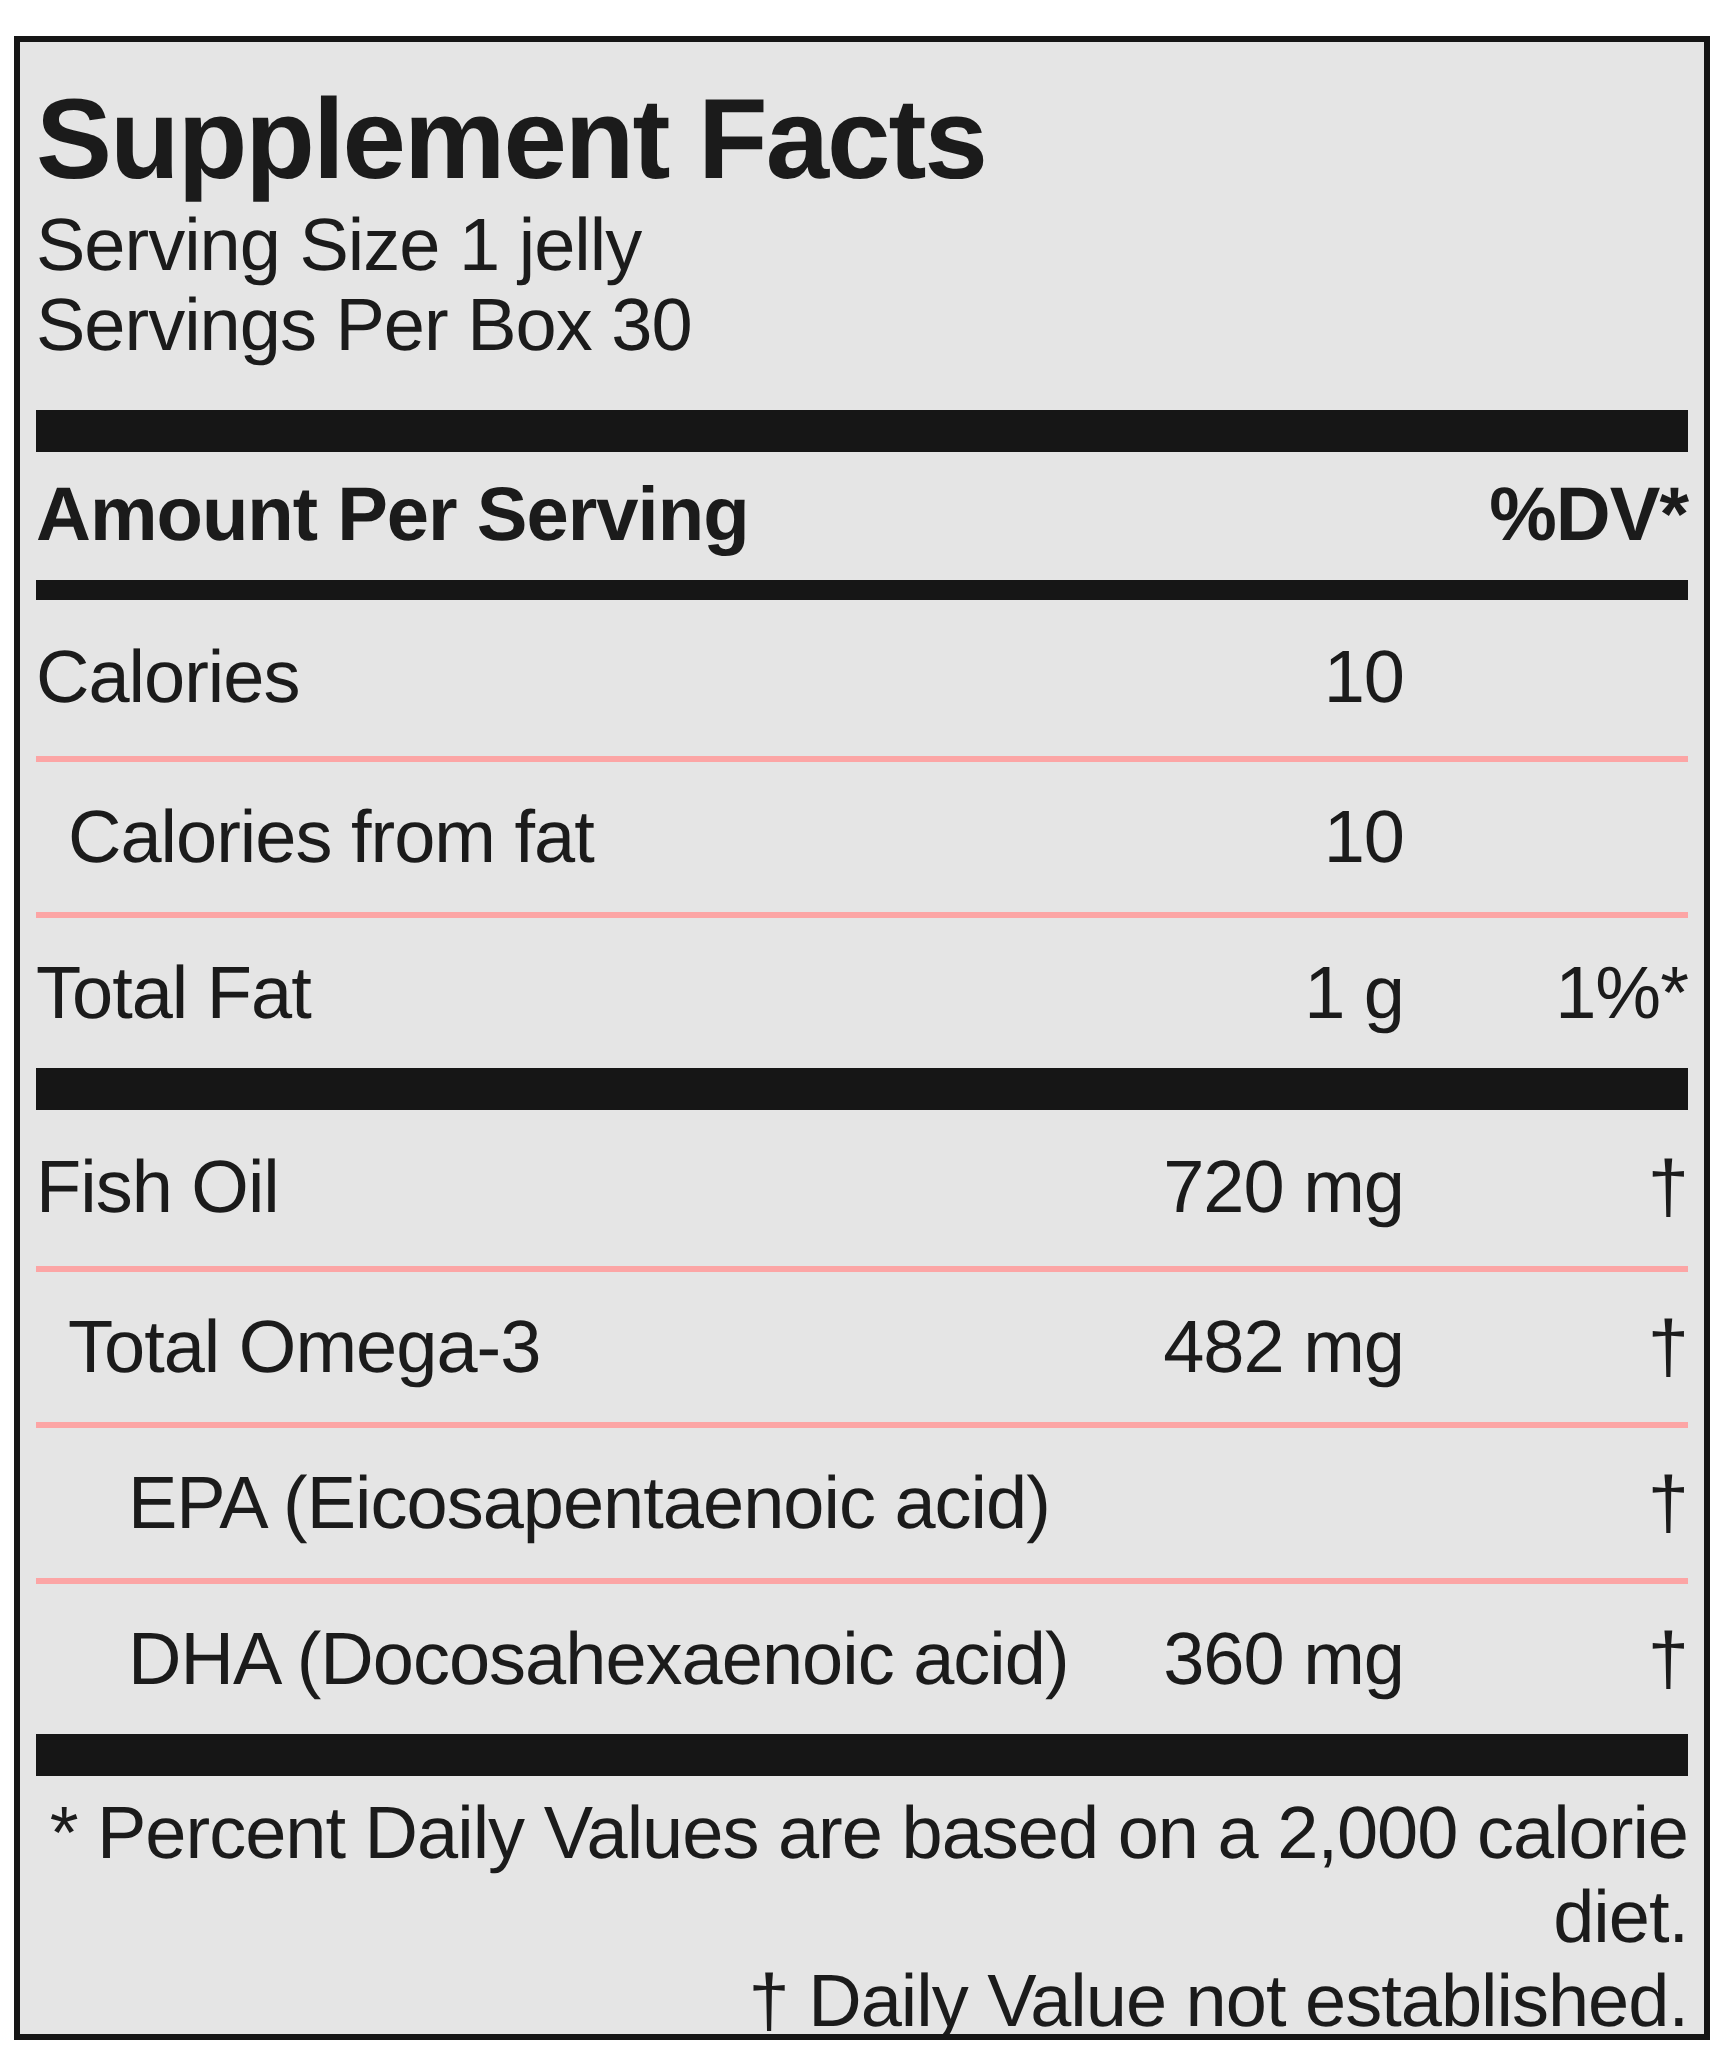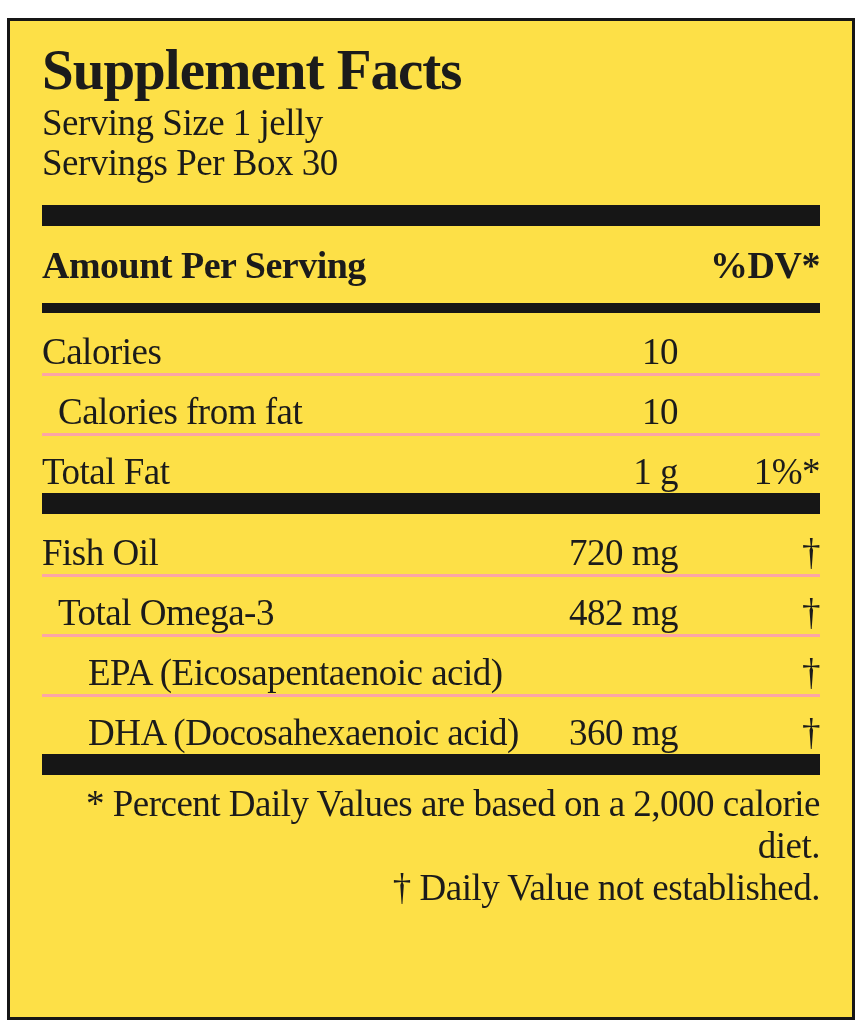--- a/index.html
+++ b/index.html
@@ -16,24 +16,23 @@
     color: #1b1b1b;
   }
   .label-box {
     position: absolute;
     left: 7px;
     top: 18px;
     width: 848px;
     height: 1002px;
     box-sizing: border-box;
     border: 3px solid #161616;
-    background: #fde047;
-    padding: 0 32px;
+    background: #e5e5e5;
+    padding: 0 8px;
     overflow: hidden;
-    font-family: Liberation Serif, serif;
   }
   .title {
     margin-top: 20px;
     font-size: 57px;
     line-height: 58px;
     font-weight: bold;
     letter-spacing: -1px;
     white-space: nowrap;
   }
   .serving-info {
@@ -43,33 +42,33 @@
     letter-spacing: -0.5px;
   }
   .bar {
     background: #161616;
     width: 100%;
   }
   .bar-thick { height: 21px; }
   .bar-thick.first { margin-top: 22px; }
   .bar-medium { height: 10px; }
   .header-row {
-    height: 77px;
+    height: 64px;
     display: flex;
     align-items: center;
     justify-content: space-between;
     font-weight: bold;
     font-size: 38px;
     letter-spacing: -0.5px;
   }
   .row {
-    height: 60px;
+    height: 78px;
     box-sizing: border-box;
     display: flex;
-    align-items: flex-end;
+    align-items: center;
     font-size: 37px;
     letter-spacing: -0.5px;
   }
   .row.divided { border-top: 3px solid #fca5a5; }
   .row .name { flex: 1 1 auto; white-space: nowrap; overflow: hidden; }
   .row .amount { flex: 0 0 120px; text-align: right; white-space: nowrap; }
   .row .dv { flex: 0 0 142px; text-align: right; white-space: nowrap; }
   .indent-0 .name { padding-left: 0; }
   .indent-1 .name { padding-left: 16px; }
   .indent-2 .name { padding-left: 46px; }

